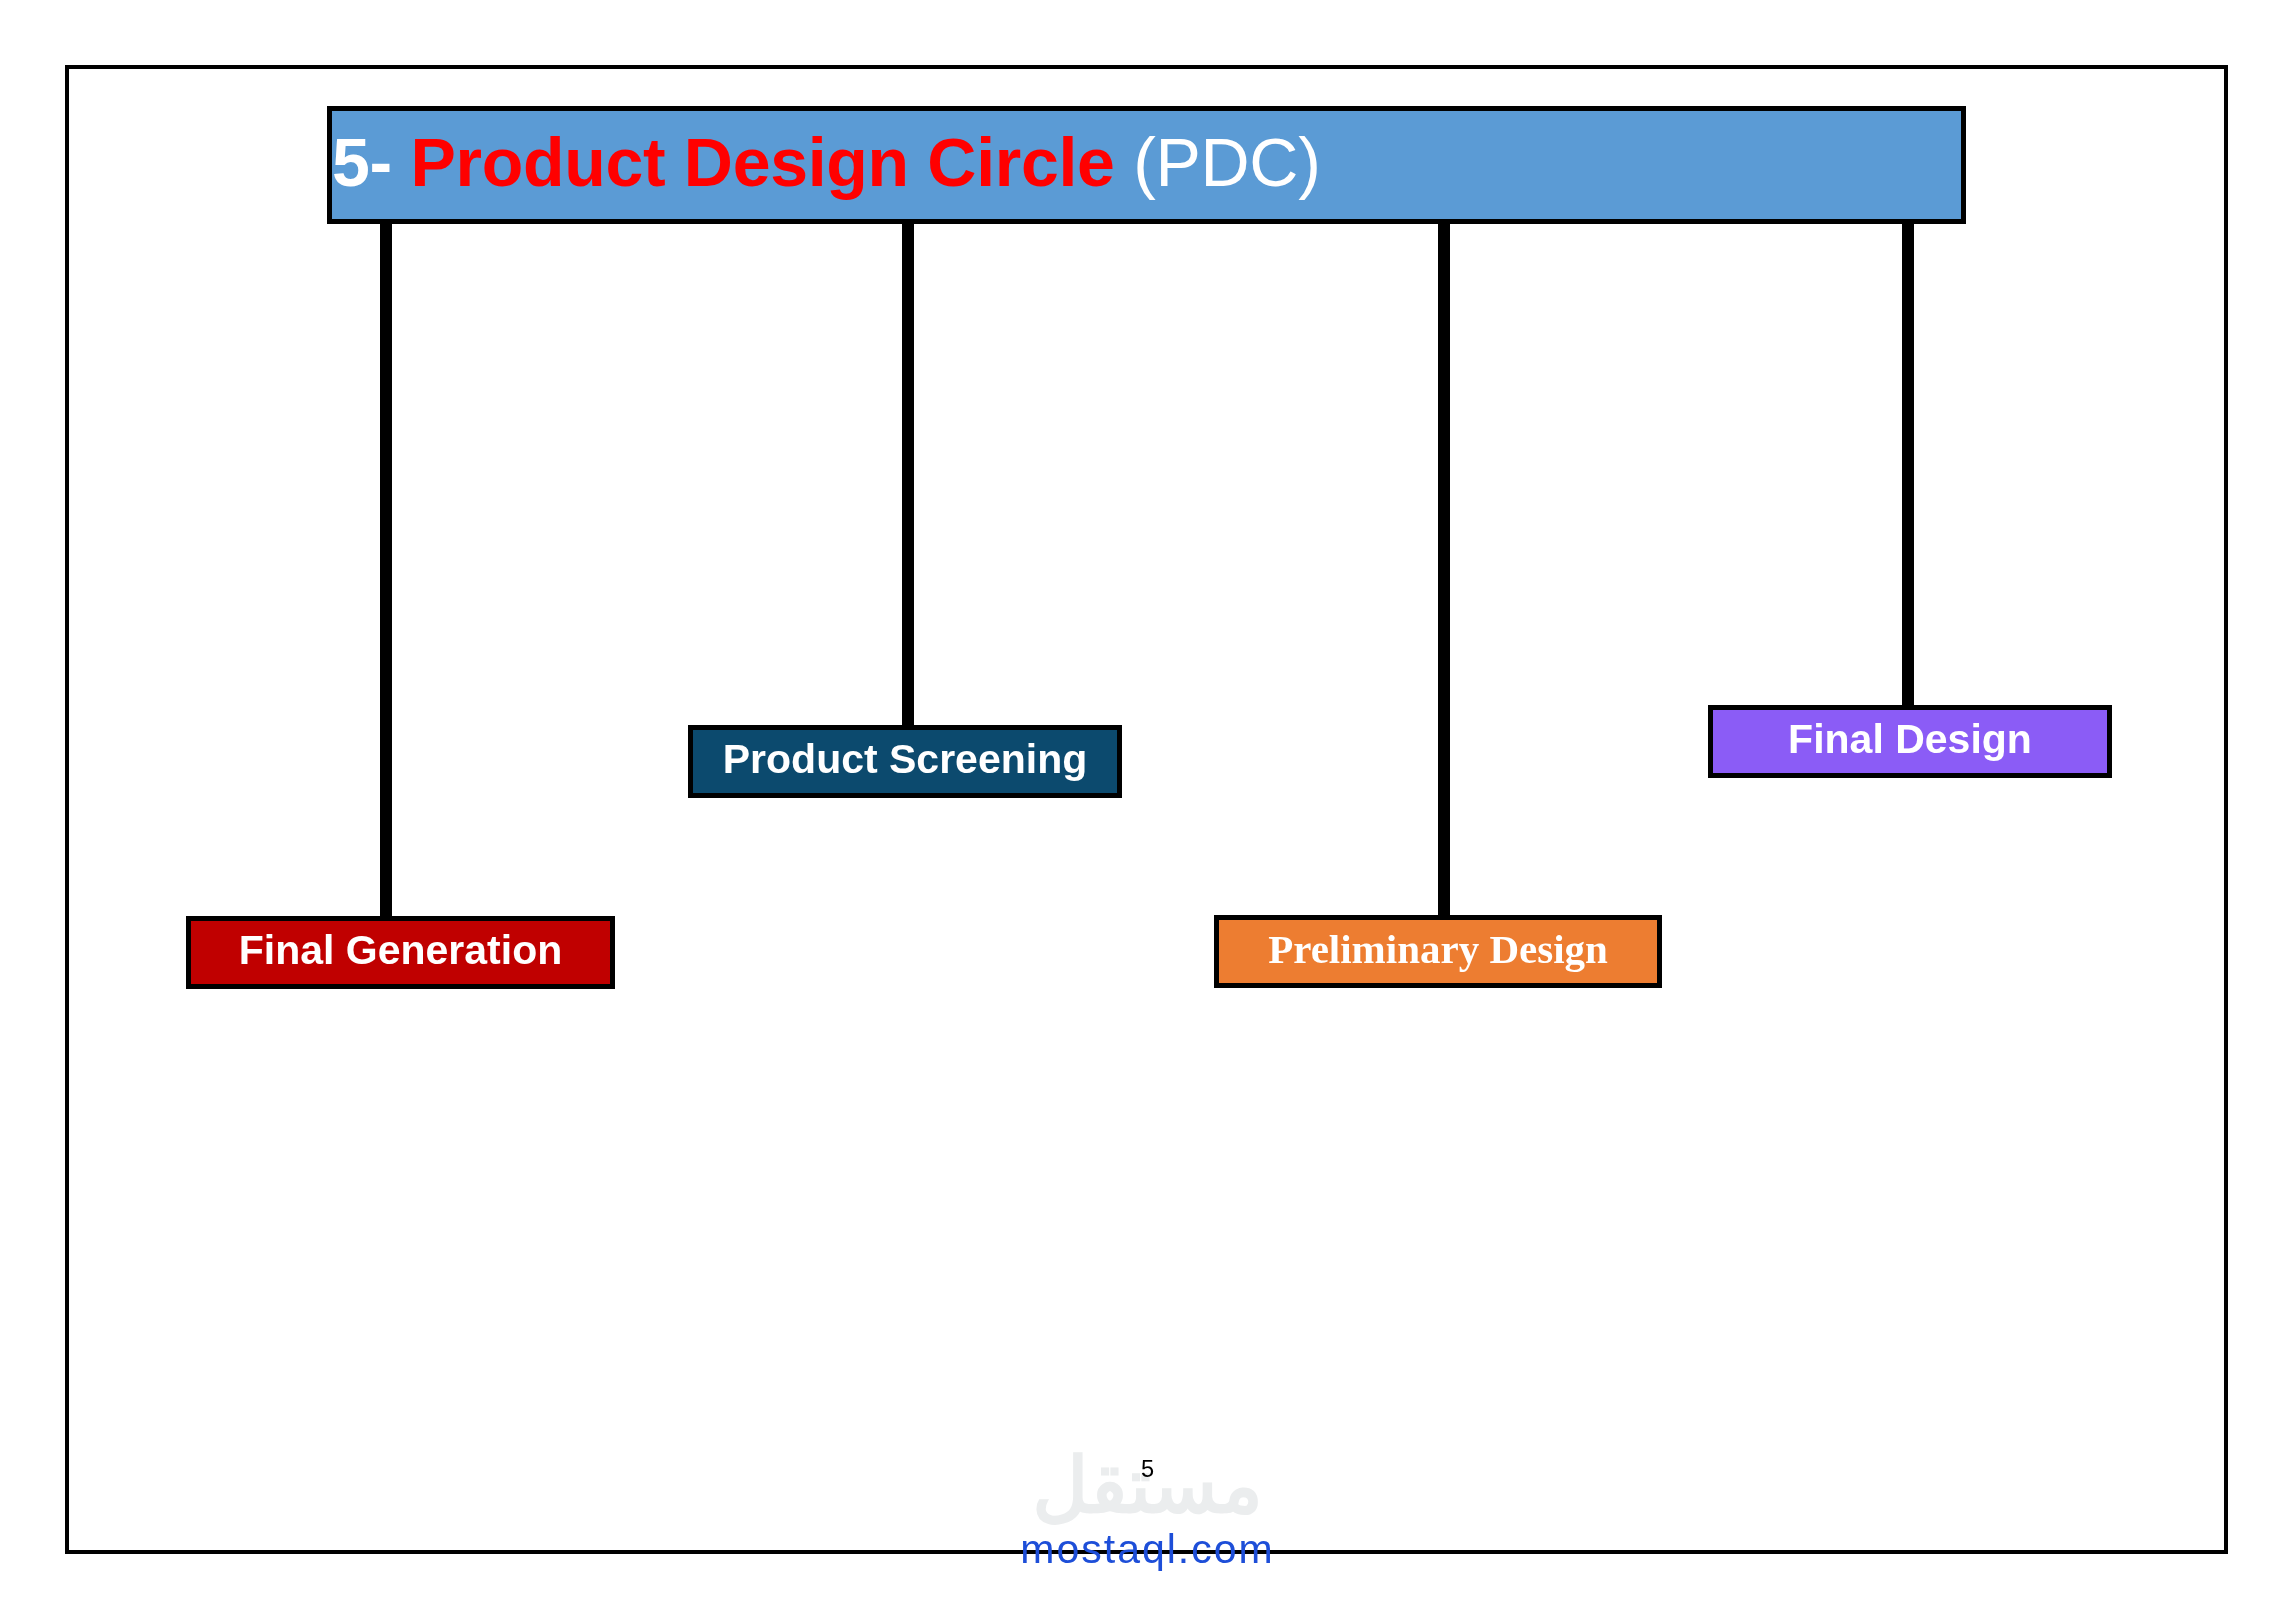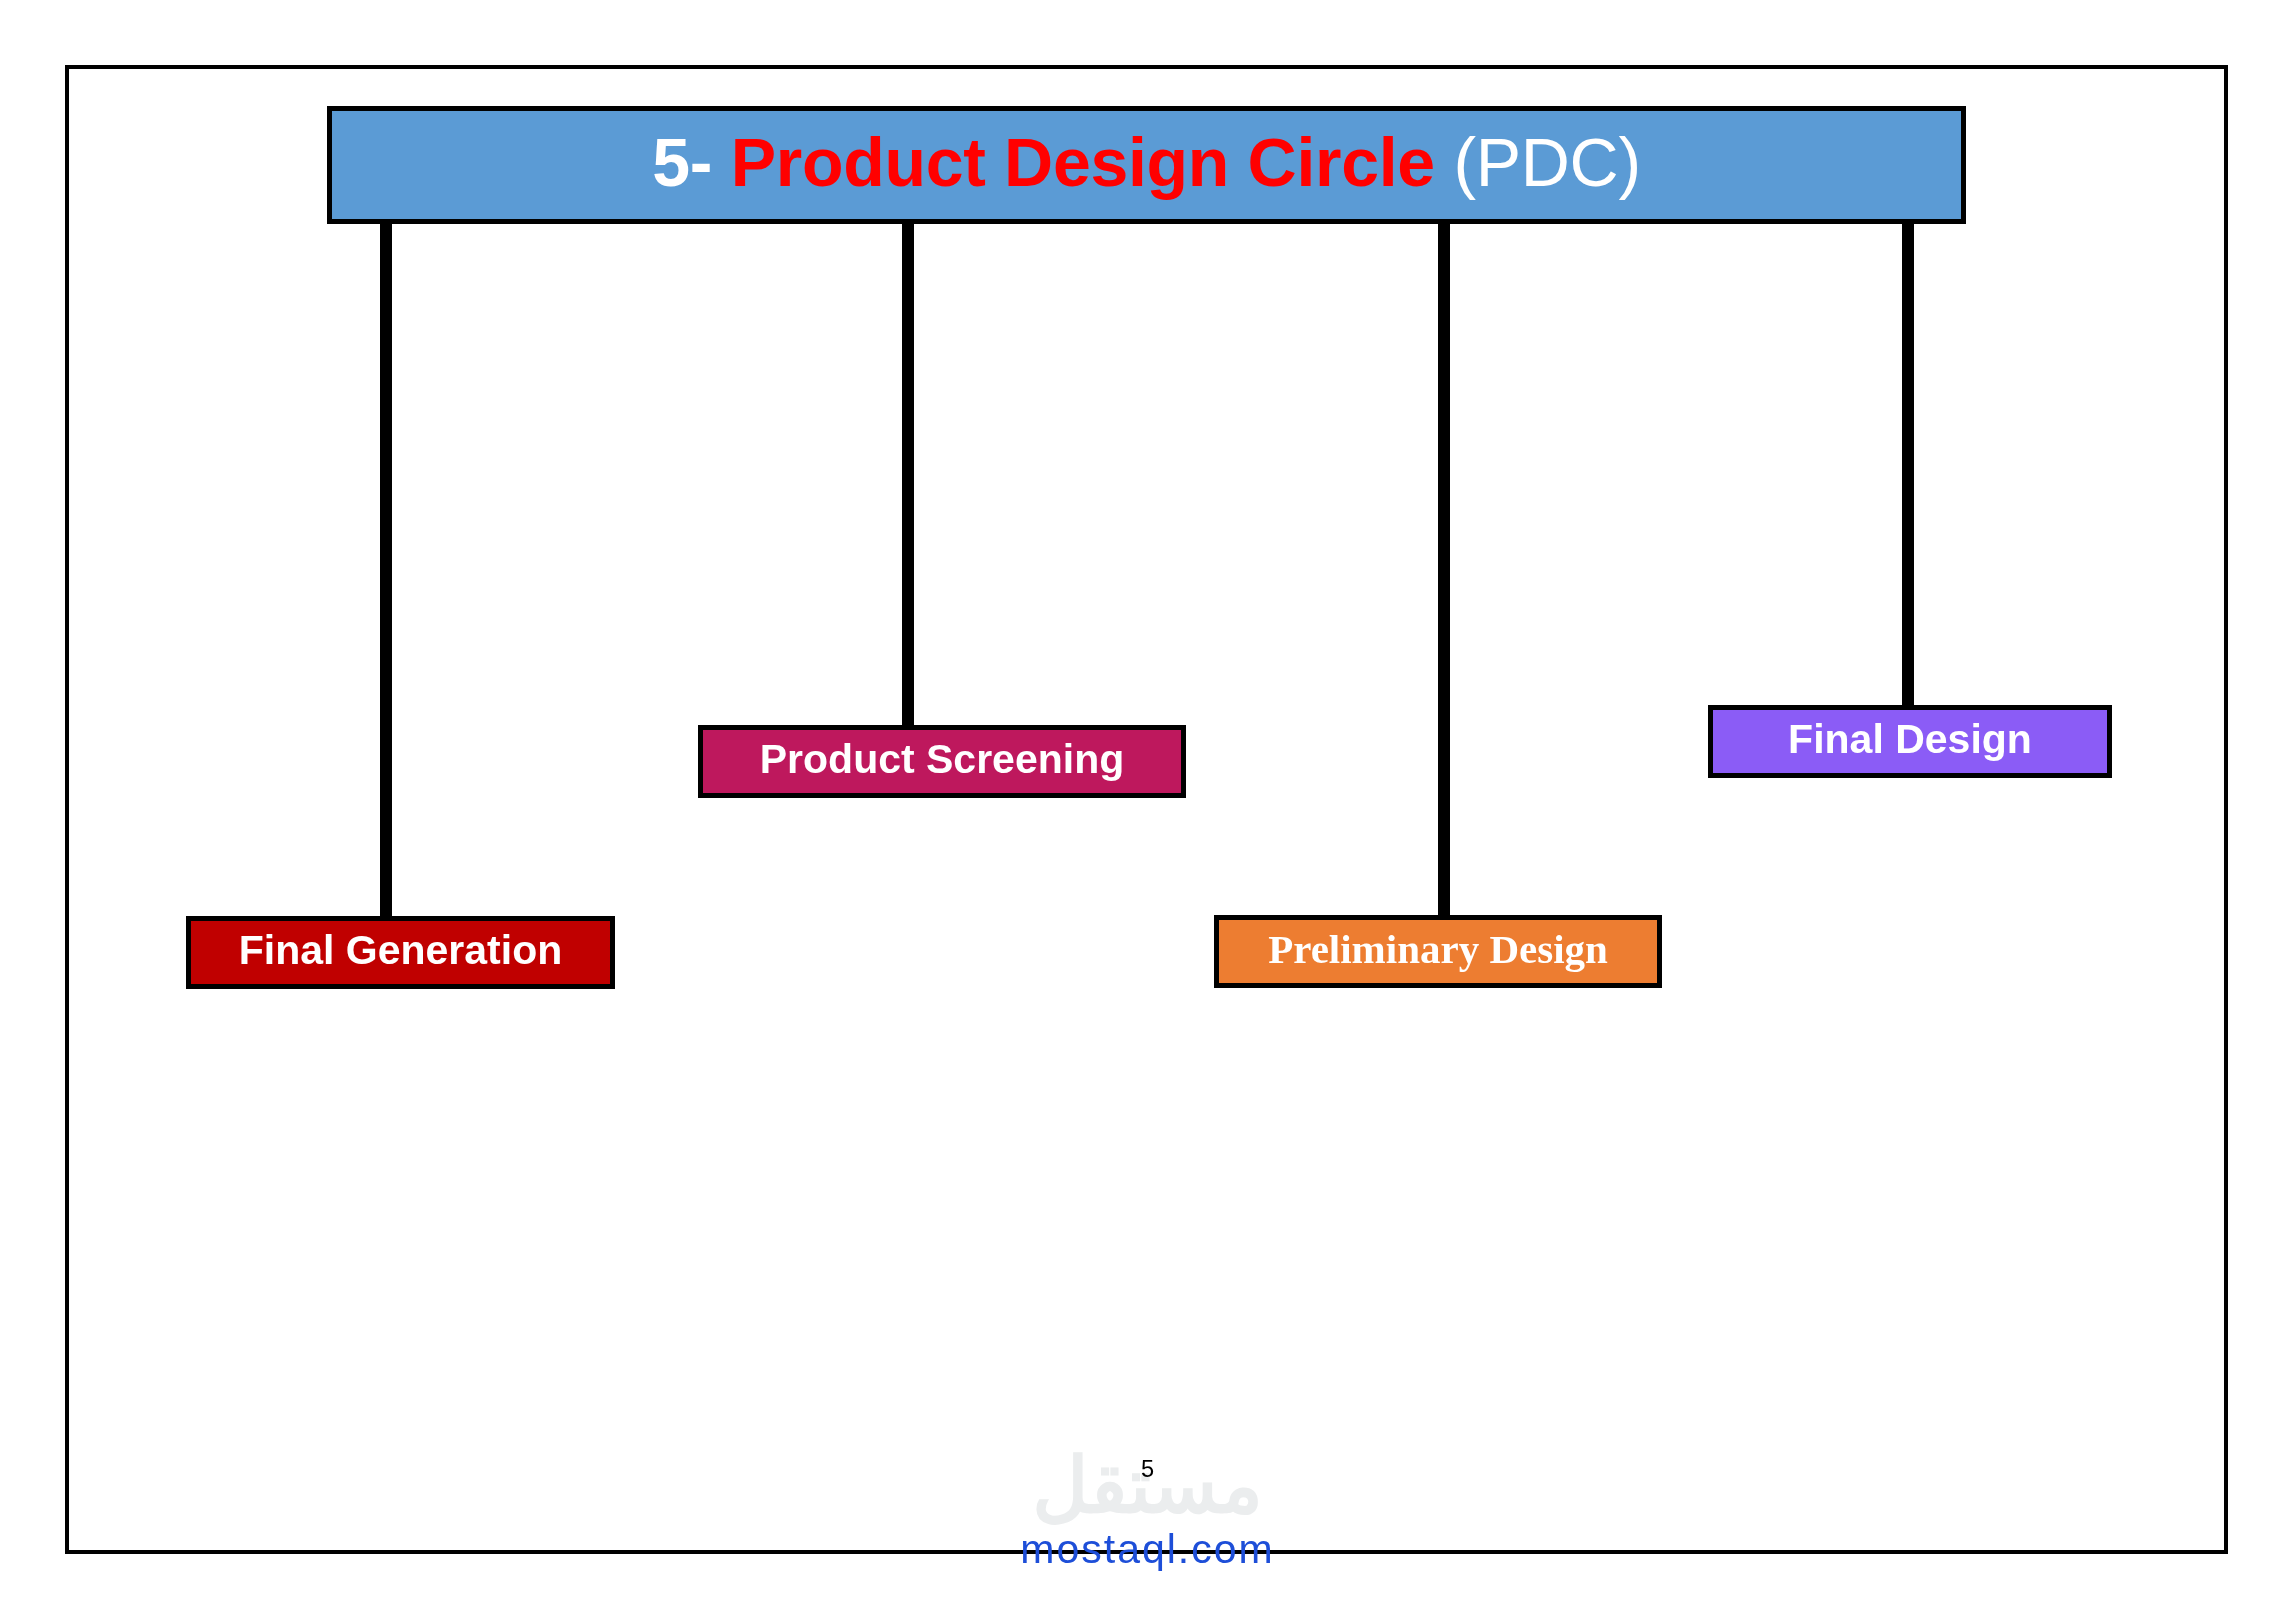--- a/index.html
+++ b/index.html
@@ -47,21 +47,20 @@
     position: absolute;
     left: 327px;
     top: 106px;
     width: 1639px;
     height: 118px;
     background: #5B9BD5;
     border: 5.9px solid #000000;
     box-sizing: border-box;
     display: flex;
     align-items: center;
-    justify-content: center;
     white-space: nowrap;
   }
   #header-banner .title-text {
     font-size: 68px;
     line-height: 1;
     letter-spacing: -0.3px;
     font-weight: 700;
     display: inline-block;
     transform: translateY(-2.6px);
   }
@@ -82,21 +81,21 @@
   .node-box .node-label {
     color: #ffffff;
     font-weight: 700;
     font-size: 41px;
     line-height: 1;
     letter-spacing: 0px;
     transform: translateY(-2px);
   }
 
   #node-idea        { left: 186px;  top: 916px; width: 429px; height: 73px; background: #C00000; }
-  #node-screening   { left: 688px; top: 725px; width: 488px; height: 73px; background: #be185d; margin-left: 10px; }
+  #node-screening   { left: 688px; top: 725px; width: 434px; height: 73px; background: #0c4a6e; }
   #node-preliminary { left: 1214px; top: 915px; width: 448px; height: 73px; background: #ED7D31; font-family: Liberation Serif, serif; }
   #node-final       { left: 1708px; top: 705px; width: 404px; height: 73px; background: #8b5cf6; }
 
   
   #watermark {
     position: absolute;
     left: 0;
     top: 1447px;
     width: 2295px;
     text-align: center;

